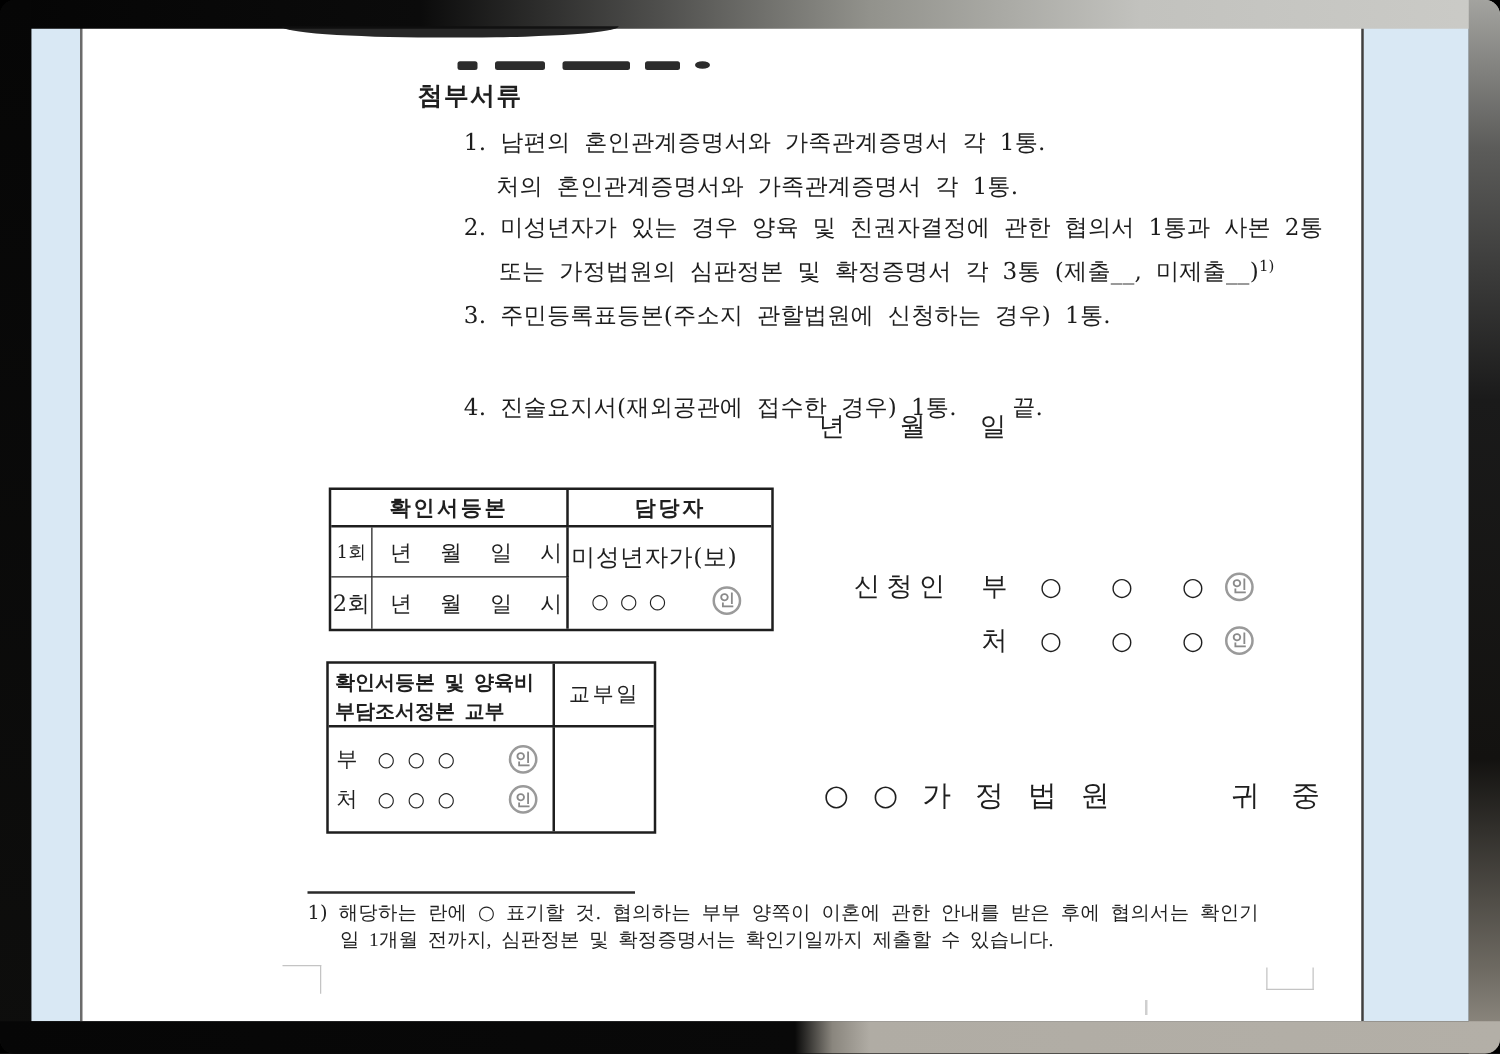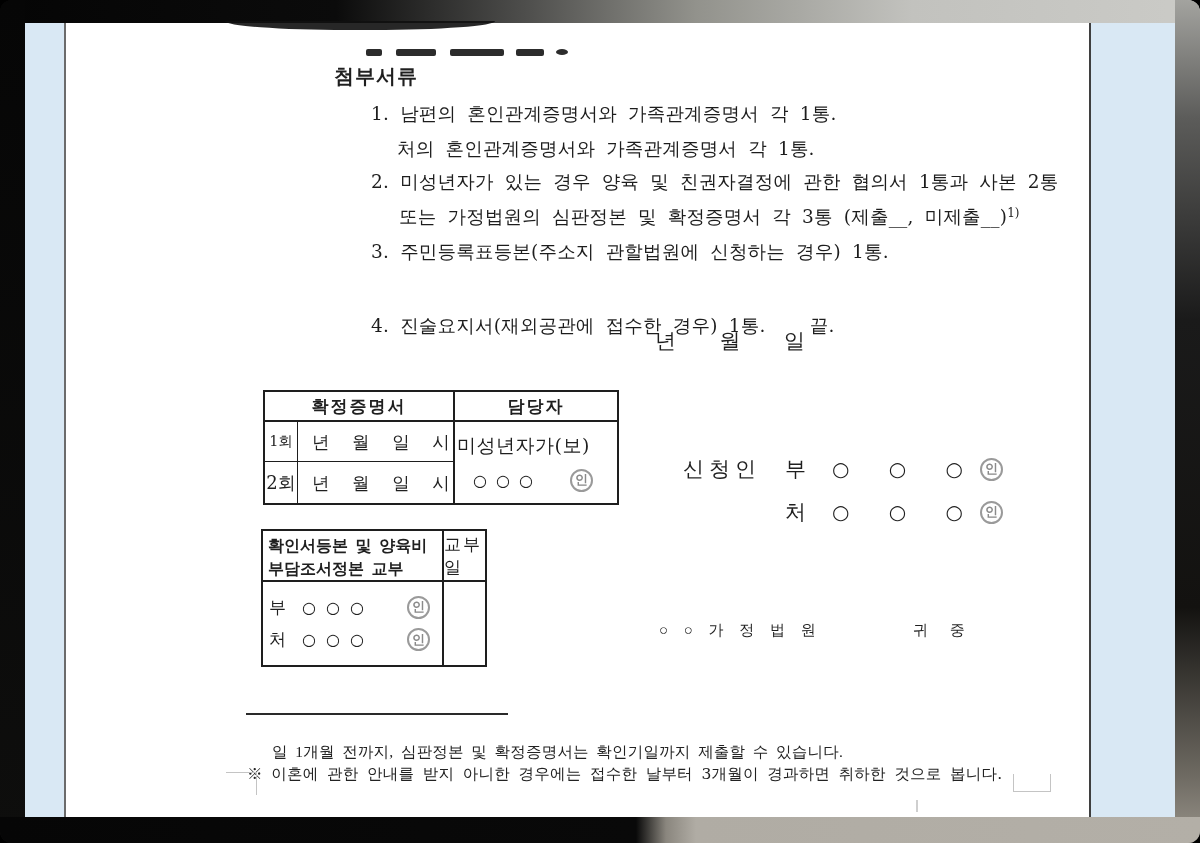--- a/index.html
+++ b/index.html
@@ -48,41 +48,41 @@
       display:flex;align-items:center;padding-left:14px;word-spacing:17px;font-size:17.5px;}
   .t1 .no2{grid-column:1;grid-row:3;border-right:1.5px solid #1e1e1e;display:flex;align-items:center;justify-content:center;font-size:18px;}
   .t1 .dt2{grid-column:2;grid-row:3;border-right:2px solid #1e1e1e;display:flex;align-items:center;padding-left:14px;word-spacing:17px;font-size:17.5px;}
   .t1 .officer{grid-column:3;grid-row:2/4;display:flex;flex-direction:column;justify-content:space-evenly;padding:2px 0;}
   .t1 .officer .title{font-size:19px;padding-left:2px;letter-spacing:.5px;}
   .t1 .officer .namerow{display:flex;align-items:center;justify-content:space-between;padding:0 24px 0 18px;font-size:16px;word-spacing:4px;}
 
   .seal{display:inline-flex;align-items:center;justify-content:center;width:23px;height:23px;flex:none;
         border:2px solid #9a9a9a;border-radius:50%;color:#8a8a8a;font-size:13px;font-weight:bold;}
 
-  .t2{position:absolute;left:195px;top:507px;width:226px;height:138px;border:2px solid #1e1e1e;
+  .t2{position:absolute;left:195px;top:507px;width:264px;height:138px;border:2px solid #1e1e1e;
       display:grid;grid-template-columns:181px 1fr;grid-template-rows:51px 1fr;}
   .t2 .hL{border-right:2px solid #1e1e1e;border-bottom:2px solid #1e1e1e;font-weight:bold;font-size:16px;
       line-height:23px;padding:3px 0 0 5px;word-spacing:2px;}
   .t2 .hR{border-bottom:2px solid #1e1e1e;display:flex;align-items:center;justify-content:center;
       font-weight:normal;font-size:17px;letter-spacing:2px;}
   .t2 .bL{border-right:2px solid #1e1e1e;display:flex;flex-direction:column;justify-content:space-evenly;padding:4px 0;}
   .t2 .prow{display:flex;align-items:center;padding:0 12px 0 6px;font-size:17px;}
   .t2 .prow .nm{margin-left:16px;word-spacing:5px;font-size:16px;}
   .t2 .prow .seal{margin-left:auto;}
   .t2 .bR{}
 
   .applicants{position:absolute;left:617px;top:433px;width:330px;font-size:21px;}
   .app-row{display:flex;align-items:center;margin-bottom:15px;}
   .app-label{letter-spacing:5px;}
   .app-role{margin-left:24px;}
   .app-circles{margin-left:26px;width:138px;font-size:20px;word-spacing:33px;white-space:pre;}
   .app-row .seal{margin-left:10px;}
   .hidden-label{visibility:hidden;}
 
-  .court{position:absolute;left:593px;top:599px;font-size:15px;display:flex;align-items:baseline;font-family:Liberation Serif, serif;}
+  .court{position:absolute;left:593px;top:599px;font-size:23px;display:flex;align-items:baseline;}
   .court-name{letter-spacing:5px;word-spacing:2px;white-space:pre;}
   .court-honorific{margin-left:92px;letter-spacing:9px;white-space:pre;}
 
   .fn-rule{position:absolute;left:180px;top:691px;width:262px;height:0;border-top:2px solid #2a2a2a;}
   .fn{position:absolute;font-size:15.5px;letter-spacing:.2px;word-spacing:3.5px;white-space:pre;color:#222;}
   .fn1{left:180px;top:698px;} .fn2{left:206px;top:720px;font-family:Liberation Serif, serif;} .fn3{left:181px;top:742px;}
 
   .mark-a{position:absolute;left:160px;top:750px;width:31px;height:23px;
       border-top:1.5px solid #c4c4c4;border-right:1.5px solid #c4c4c4;}
   .mark-b{position:absolute;left:947px;top:752px;width:38px;height:18px;
@@ -115,21 +115,21 @@
     <div class="item i3">3. 주민등록표등본(주소지 관할법원에 신청하는 경우) 1통.</div>
     <div class="item i4">4. 진술요지서(재외공관에 접수한 경우) 1통.    끝.</div>
 
     <div class="date-line">
       <span>년</span>
       <span>월</span>
       <span>일</span>
     </div>
 
     <div class="t1">
-      <div class="hAB">확정증명서</div>
+      <div class="hAB">확인서등본</div>
       <div class="hC">담당자</div>
       <div class="no1">1회</div>
       <div class="dt1">년 월 일 시</div>
       <div class="officer">
         <span class="title">미성년자가(보)</span>
         <span class="namerow">
           <span>○ ○ ○</span>
           <span class="seal">인</span>
         </span>
       </div>
@@ -172,22 +172,22 @@
         <span class="seal">인</span>
       </div>
     </div>
 
     <div class="court">
       <span class="court-name">○ ○ 가 정 법 원</span>
       <span class="court-honorific">귀 중</span>
     </div>
 
     <div class="fn-rule"></div>
+    <div class="fn fn1">1) 해당하는 란에 ○ 표기할 것. 협의하는 부부 양쪽이 이혼에 관한 안내를 받은 후에 협의서는 확인기</div>
     <div class="fn fn2">일 1개월 전까지, 심판정본 및 확정증명서는 확인기일까지 제출할 수 있습니다.</div>
-    <div class="fn fn3">※ 이혼에 관한 안내를 받지 아니한 경우에는 접수한 날부터 3개월이 경과하면 취하한 것으로 봅니다.</div>
 
     <div class="mark-a"></div>
     <div class="mark-b"></div>
     <div class="mark-tick"></div>
   </div>
 
   <div class="top-band"></div>
   <div class="top-dip"></div>
   <div class="left-band"></div>
   <div class="right-band"></div>

